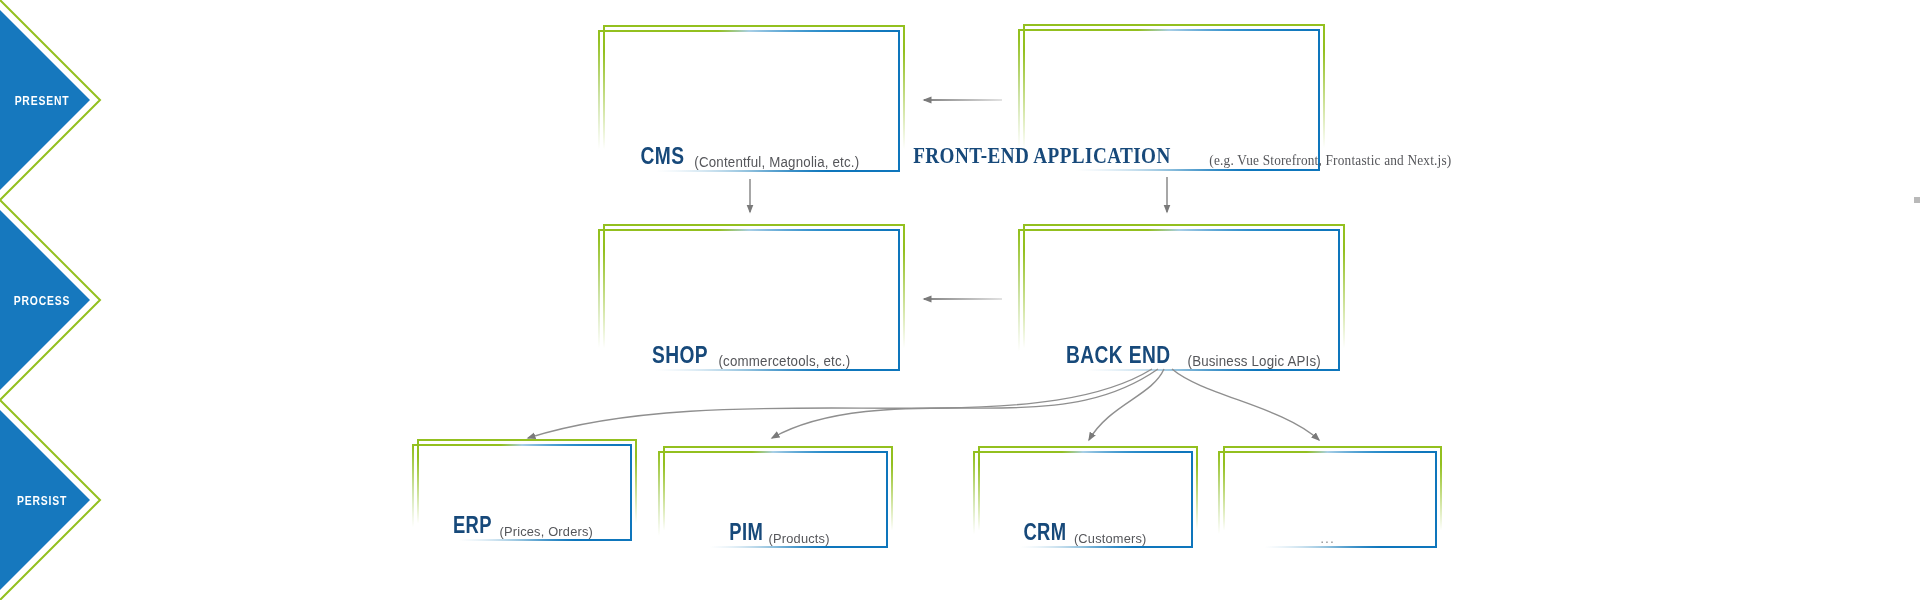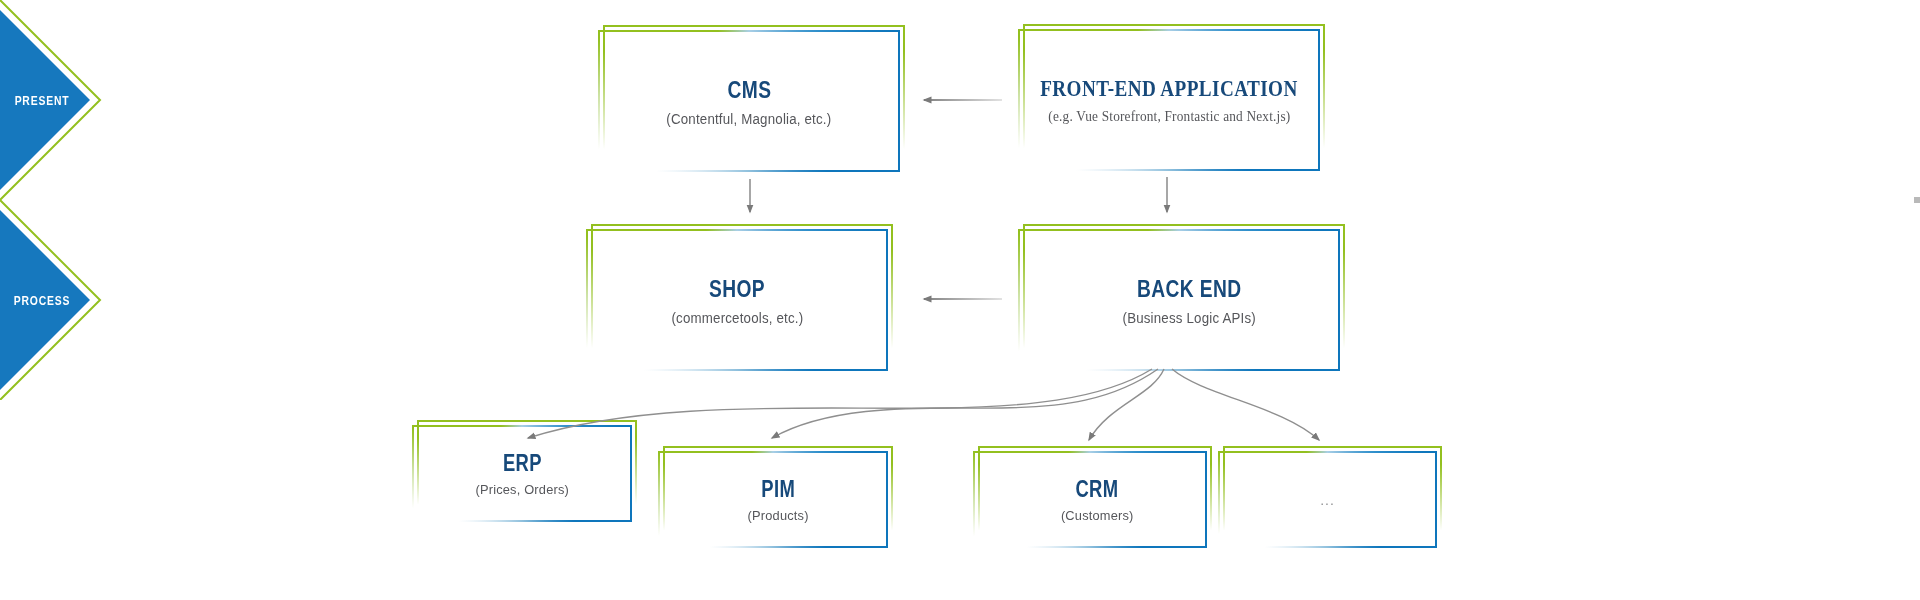--- a/index.html
+++ b/index.html
@@ -20,21 +20,21 @@
     white-space:nowrap;
   }
   
   .box{
     position:absolute;background:#ffffff;
     border:2px solid;
     border-image:conic-gradient(from 0deg,
       #a9cfe6 0deg, #2f8fcb 45deg, #0e76bc 64deg, #0e76bc 132deg,
       #8fc0dd 180deg, #ffffff 233deg, #ffffff 252deg, #cde2a4 272deg,
       #93c01f 293deg, #93c01f 336deg, #a9cfe6 360deg) 1;
-    display:flex;flex-direction:column;align-items:center;justify-content:center;
+    display:flex;flex-direction:row;align-items:flex-end;justify-content:center;
     z-index:2;
   }
   .box::before{
     content:"";position:absolute;inset:-2px;
     transform:translate(5px,-5px);
     border:2px solid;
     border-image:linear-gradient(to bottom,#93c01f 18%, rgba(147,192,31,0) 88%) 1;
     z-index:-1;
   }
   .box-title{
@@ -64,49 +64,56 @@
     </svg>
     <div class="chev-label">PROCESS</div>
   </div>
   <div class="chev" style="top:0px">
     <svg width="110" height="200">
       <polygon points="0,10 90,100 0,190" fill="#1678be"></polygon>
       <polyline points="0,0 100,100 0,200" fill="none" stroke="#93c01f" stroke-width="2"></polyline>
     </svg>
     <div class="chev-label">PRESENT</div>
   </div>
+  <div class="chev" style="top:400px">
+    <svg width="110" height="200">
+      <polygon points="0,10 90,100 0,190" fill="#1678be"></polygon>
+      <polyline points="0,0 100,100 0,200" fill="none" stroke="#93c01f" stroke-width="2"></polyline>
+    </svg>
+    <div class="chev-label">PERSIST</div>
+  </div>
 </div>
 
 <div class="box" style="left:598px;top:30px;width:298px;height:138px;">
   <div class="box-title">CMS</div>
   <div class="box-sub">(Contentful, Magnolia, etc.)</div>
 </div>
 <div class="box" style="left:1018px;top:29px;width:298px;height:138px;font-family:Liberation Serif, serif;">
   <div class="box-title">FRONT-END APPLICATION</div>
   <div class="box-sub">(e.g. Vue Storefront, Frontastic and Next.js)</div>
 </div>
 
-<div class="box" style="left:586px;top:229px;width:298px;height:138px;">
+<div class="box" style="left:598px;top:229px;width:298px;height:138px;">
   <div class="box-title">SHOP</div>
   <div class="box-sub">(commercetools, etc.)</div>
 </div>
 <div class="box" style="left:1018px;top:229px;width:298px;height:138px;padding-left:20px;">
   <div class="box-title">BACK END</div>
   <div class="box-sub">(Business Logic APIs)</div>
 </div>
 
-<div class="box small" style="left:412px;top:425px;width:216px;height:93px;">
+<div class="box small" style="left:412px;top:444px;width:216px;height:93px;">
   <div class="box-title">ERP</div>
   <div class="box-sub">(Prices, Orders)</div>
 </div>
 <div class="box small" style="left:658px;top:451px;width:216px;height:93px;padding-left:10px;">
   <div class="box-title">PIM</div>
   <div class="box-sub">(Products)</div>
 </div>
-<div class="box small" style="left:973px;top:451px;width:216px;height:93px;padding-left:14px;">
+<div class="box small" style="left:973px;top:451px;width:216px;height:93px;">
   <div class="box-title">CRM</div>
   <div class="box-sub">(Customers)</div>
 </div>
 <div class="box small" style="left:1218px;top:451px;width:215px;height:93px;">
   <div class="dots-label">...</div>
 </div>
 
 <svg class="arrows" width="1920" height="600">
   <defs>
     <marker id="ah" markerWidth="10" markerHeight="8" refX="7.5" refY="3.5" orient="auto" markerUnits="userSpaceOnUse">

